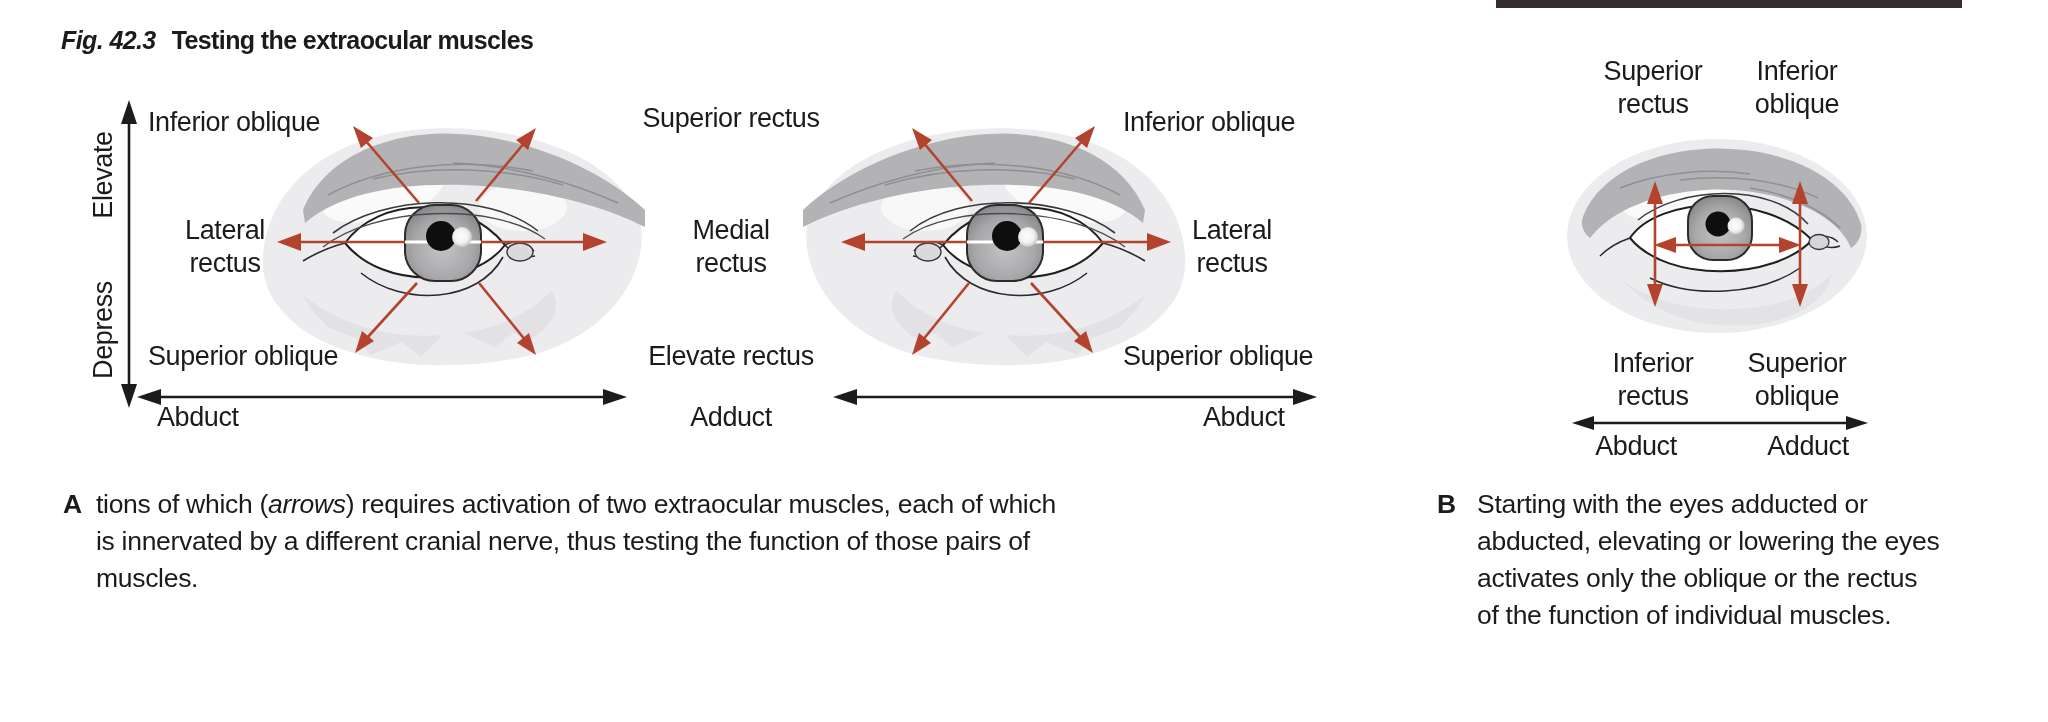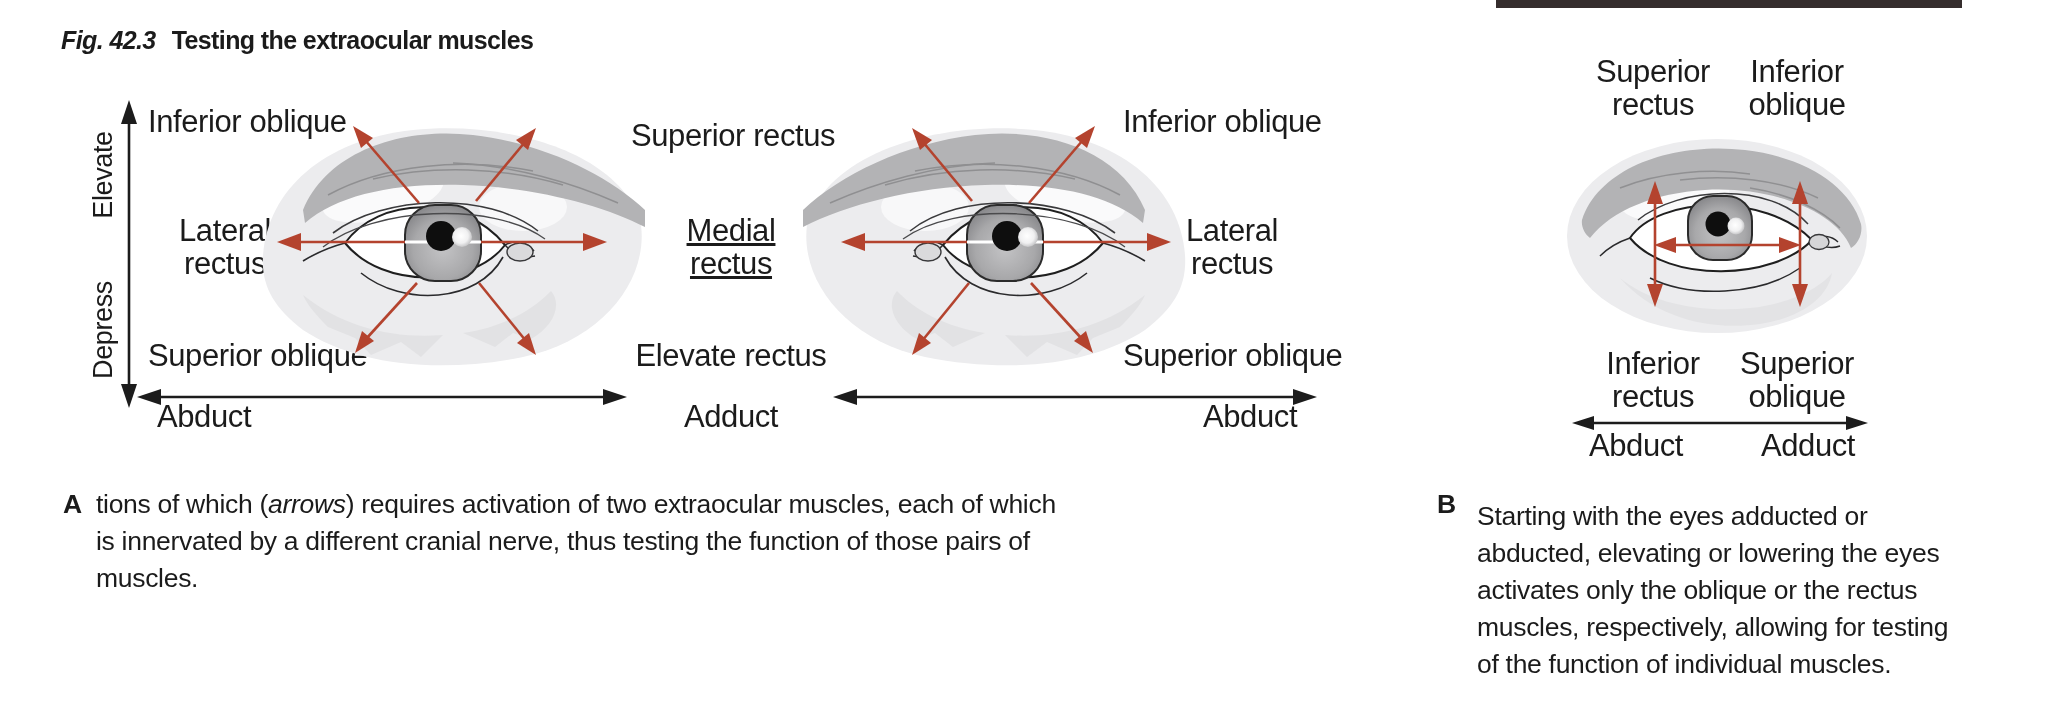--- a/index.html
+++ b/index.html
@@ -1,21 +1,21 @@
 <!DOCTYPE html>
 <html><head>
 <meta charset="utf-8">
 <style>
   html,body{margin:0;padding:0;background:#fff;}
   .canvas{position:relative;width:2048px;height:722px;background:#ffffff;overflow:hidden;
           font-family:"Liberation Sans",sans-serif;color:#1b1b1b;}
   .abs{position:absolute;}
   .title{left:61px;top:26px;font-size:25px;font-weight:bold;letter-spacing:-0.6px;white-space:nowrap;}
   .title .figno{font-style:italic;margin-right:16px;}
-  .lbl{position:absolute;font-size:31px;letter-spacing:-0.4px;line-height:32px;white-space:nowrap;}
+  .lbl{position:absolute;font-size:27px;letter-spacing:-0.4px;line-height:32px;white-space:nowrap;}
   .lbl.two{line-height:33px;white-space:normal;text-align:center;}
   .ctr{text-align:center;}
   .vlabel{position:absolute;width:140px;height:30px;font-size:27px;letter-spacing:-0.4px;
           text-align:center;transform:rotate(-90deg);}
   .caption{position:absolute;font-size:26.5px;line-height:37px;letter-spacing:-0.3px;}
   .cap-marker{position:absolute;left:0;top:0;font-weight:bold;}
   .cap-body{margin-left:33px;}
   .cap-body i{}
   .topbar{position:absolute;left:1496px;top:0;width:466px;height:8px;background:#352d2d;}
   svg{display:block;}
@@ -33,28 +33,28 @@
 
   <svg class="abs" style="left:112px;top:98px;" width="34" height="312" viewBox="0 0 34 312">
     <line x1="17" y1="14" x2="17" y2="298" stroke="#1c1c1c" stroke-width="2.6"></line>
     <polygon points="17,2 9,26 25,26" fill="#1c1c1c"></polygon>
     <polygon points="17,310 9,286 25,286" fill="#1c1c1c"></polygon>
   </svg>
   <div class="vlabel" style="left:33px;top:160px;">Elevate</div>
   <div class="vlabel" style="left:33px;top:315px;">Depress</div>
 
   <div class="lbl" style="left:148px;top:106px;">Inferior oblique</div>
-  <div class="lbl ctr" style="left:631px;top:120px;width:200px;">Superior rectus</div>
+  <div class="lbl ctr" style="left:631px;top:102px;width:200px;">Superior rectus</div>
   <div class="lbl" style="left:1123px;top:106px;">Inferior oblique</div>
 
   <div class="lbl two" style="left:145px;top:214px;width:160px;">
     <div>Lateral</div>
     <div>rectus</div>
   </div>
-  <div class="lbl two" style="left:651px;top:214px;width:160px;text-decoration:underline;">
+  <div class="lbl two" style="left:651px;top:214px;width:160px;">
     <div>Medial</div>
     <div>rectus</div>
   </div>
   <div class="lbl two" style="left:1152px;top:214px;width:160px;">
     <div>Lateral</div>
     <div>rectus</div>
   </div>
 
   <div class="lbl" style="left:148px;top:340px;">Superior oblique</div>
   <div class="lbl ctr" style="left:631px;top:340px;width:200px;">Elevate rectus</div>
@@ -189,22 +189,21 @@
     <span class="cap-marker">A</span>
     <div class="cap-body">
         <div><span>tions of which (</span><i>arrows</i><span>) requires activation of two extraocular muscles, each of which</span></div>
         <div><span>is innervated by a different cranial nerve, thus testing the function of those pairs of</span></div>
         <div><span>muscles.</span></div>
       </div>
   </div>
 
   <div class="caption" style="left:1437px;top:486px;width:610px;">
     <span class="cap-marker">B</span>
-    <div class="cap-body" style="margin-left:40px;margin-top:12px;">
+    <div class="cap-body" style="margin-left:40px;">
         <div><span>Starting with the eyes adducted or</span></div>
         <div><span>abducted, elevating or lowering the eyes</span></div>
         <div><span>activates only the oblique or the rectus</span></div>
-        <div><span>muscles, respectively, allowing for testing</span></div>
         <div><span>of the function of individual muscles.</span></div>
       </div>
   </div>
 
 </div>
 
 </body></html>

